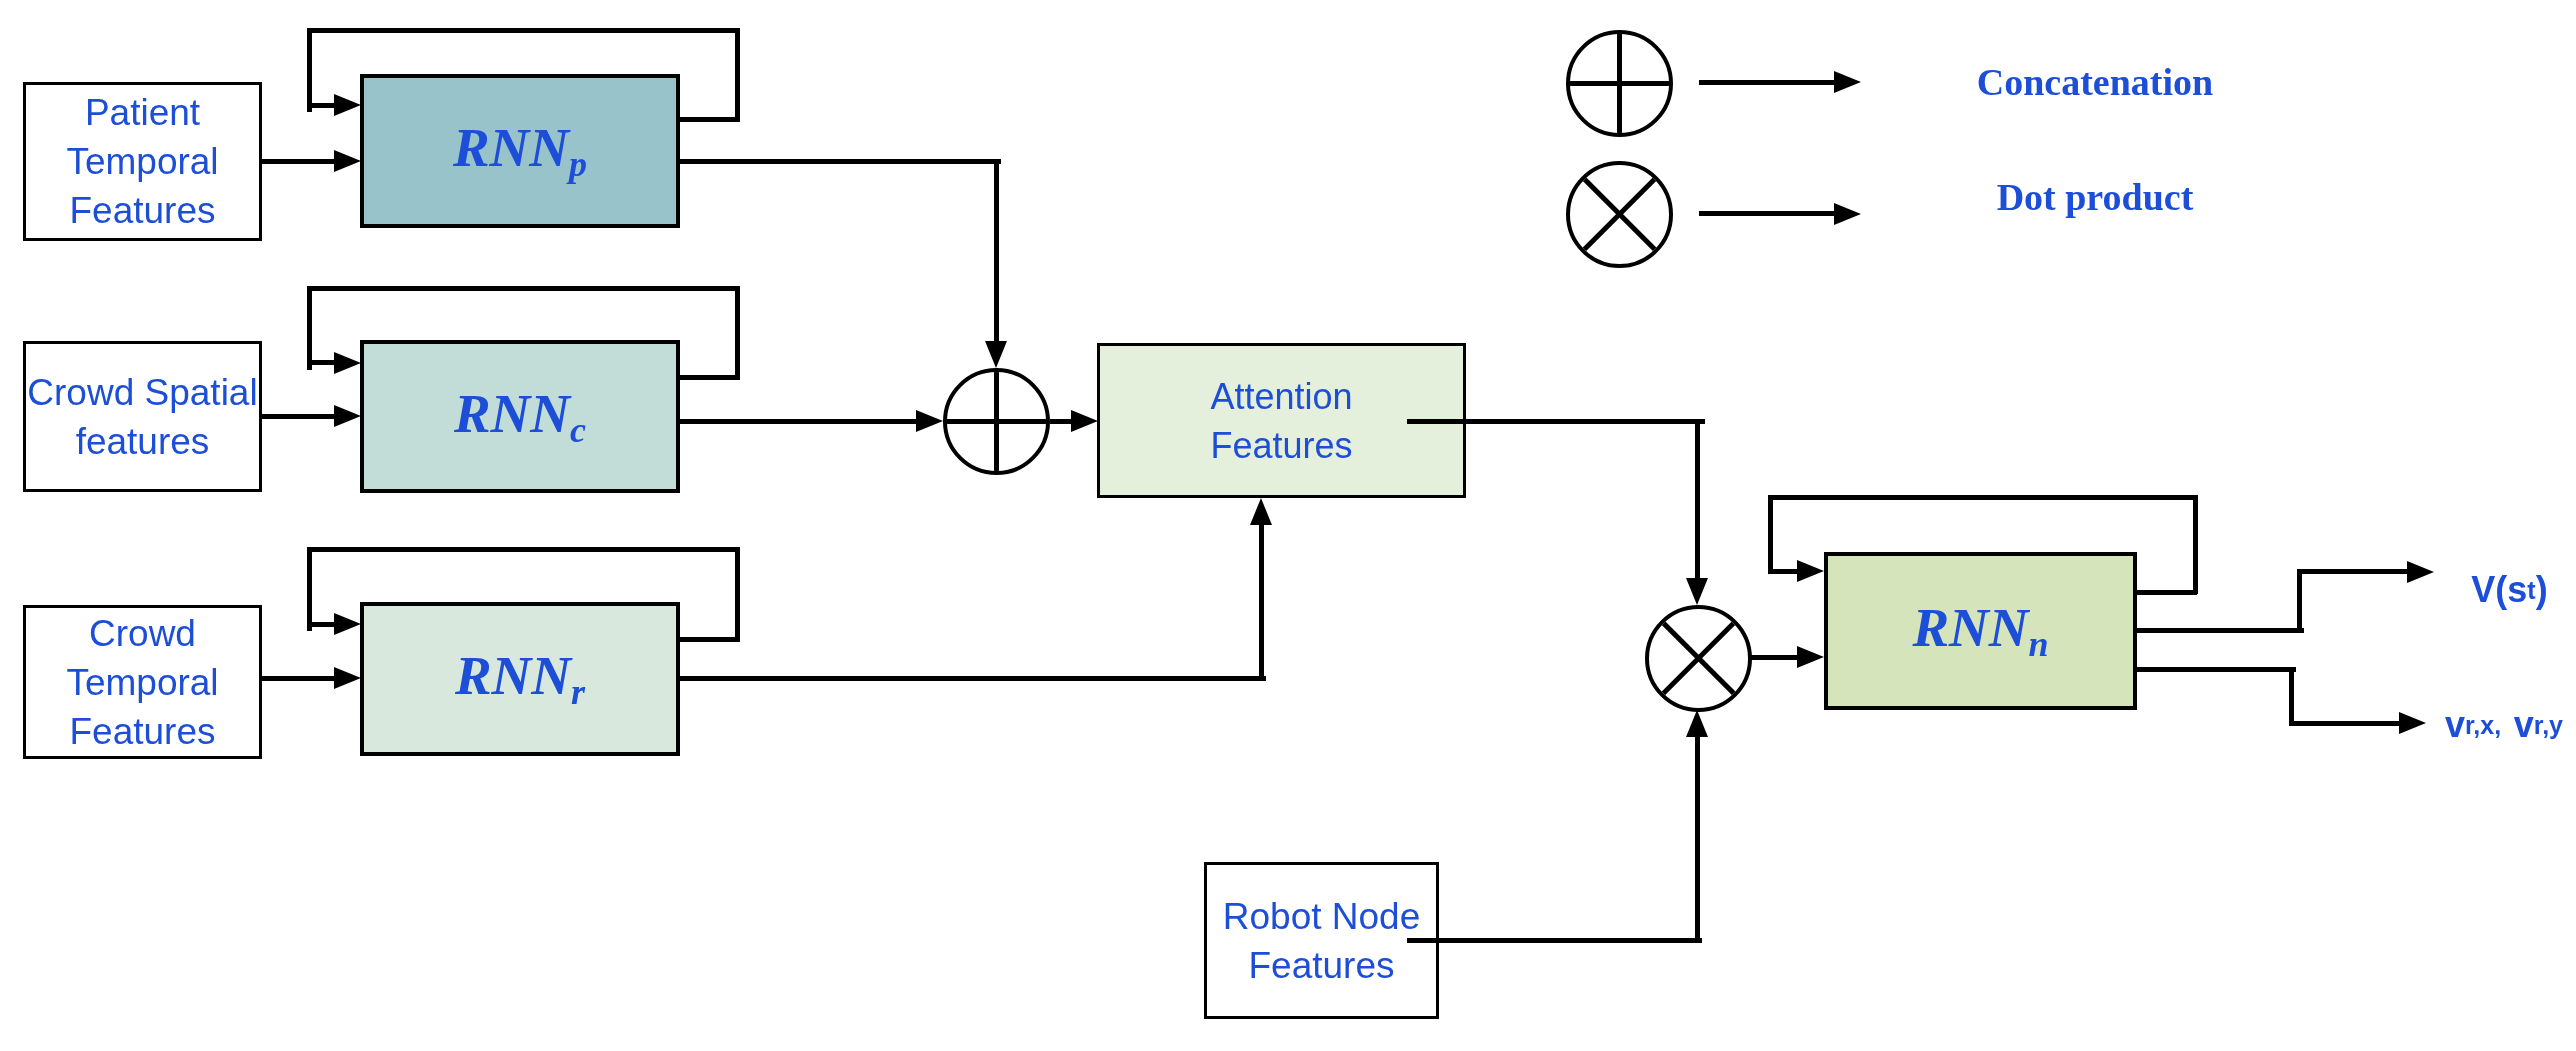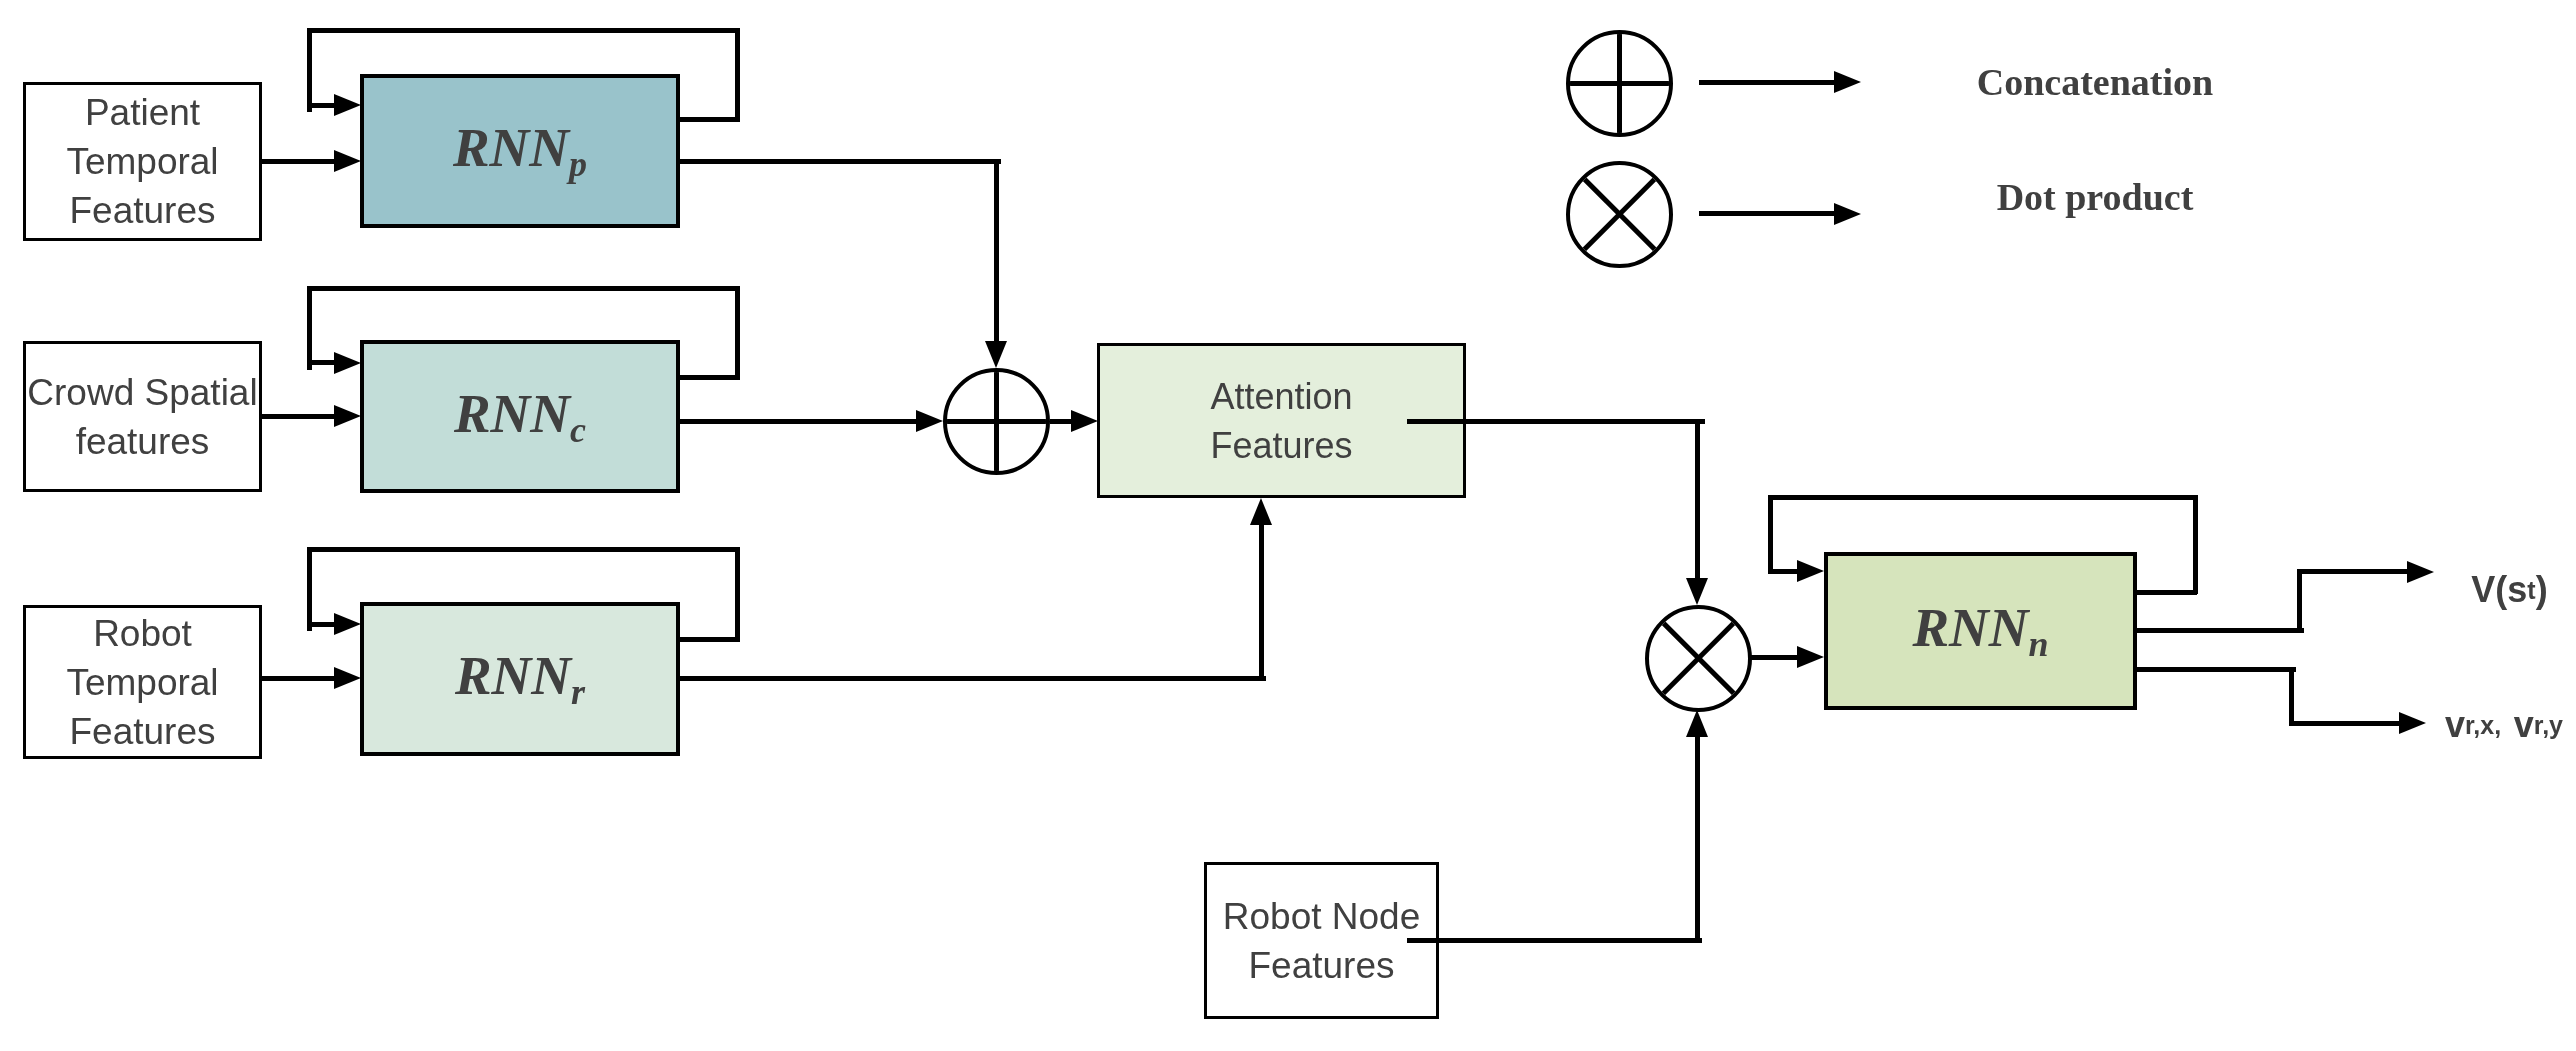--- a/index.html
+++ b/index.html
@@ -1,17 +1,17 @@
 <!DOCTYPE html>
 <html style="font-size:12.5px"><head>
 <meta charset="utf-8">
 <style>
   html,body{margin:0;padding:0;background:#ffffff;}
   #canvas{position:relative;width:2576px;height:1052px;background:#ffffff;overflow:hidden;
-          font-family:"Liberation Sans",sans-serif;color:#404040;}
+          font-family:"Liberation Sans",sans-serif;color:#1d4ed8;}
 
   
   .box{position:absolute;box-sizing:border-box;display:flex;flex-direction:column;
        align-items:center;justify-content:center;text-align:center;}
   .wbox{border:3.9px solid #000;background:#fff;font-size:37px;line-height:49px;}
   .cbox{border:4.7px solid #000;}
   .att{font-size:36px;line-height:49px;}
 
   
   .rnn-label{font-family:"Liberation Serif",serif;font-weight:bold;font-style:italic;font-size:55px;}
@@ -54,21 +54,21 @@
     <div>Temporal</div>
     <div>Features</div>
   </div>
 
   <div class="box wbox" style="left:23px;top:341px;width:239px;height:151px;">
     <div>Crowd Spatial</div>
     <div>features</div>
   </div>
 
   <div class="box wbox" style="left:23px;top:605px;width:239px;height:154px;">
-    <div>Robot</div>
+    <div>Crowd</div>
     <div>Temporal</div>
     <div>Features</div>
   </div>
 
   <div class="box wbox" style="left:1204px;top:862px;width:235px;height:157px;">
     <div>Robot Node</div>
     <div>Features</div>
   </div>
 
   <div class="box cbox" style="left: 360px; top: 74px; width: 320px; height: 154px; background: rgb(153, 195, 203); text-align: center;">

